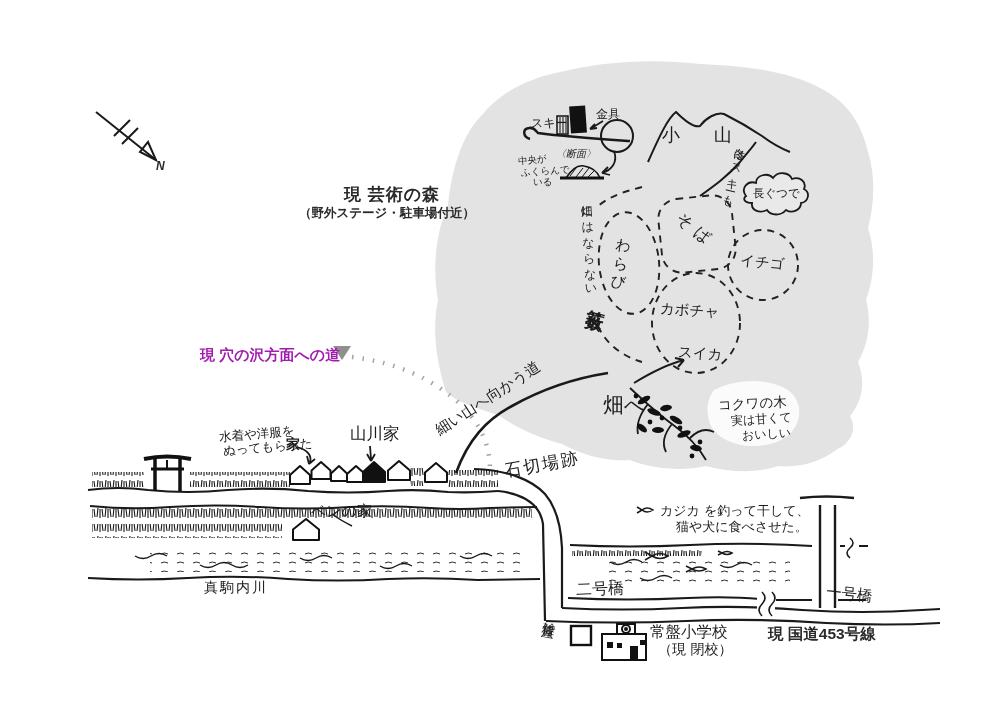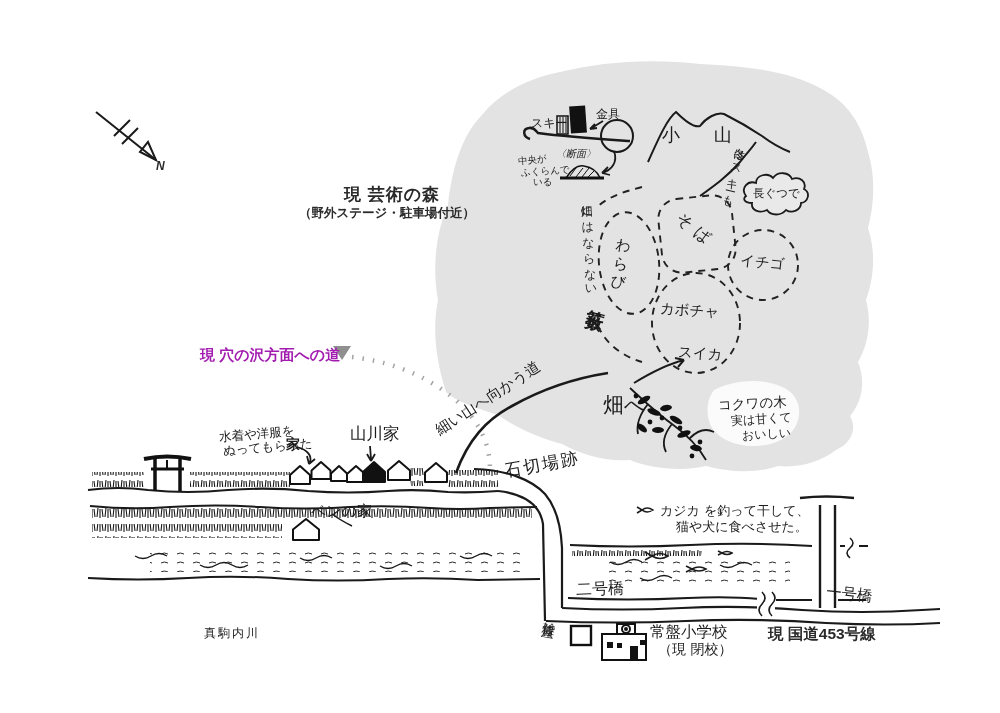--- a/index.html
+++ b/index.html
@@ -238,21 +238,21 @@
 
 <div class="lbl hand" style="left:219px;top:428px;font-size:12.5px;transform:rotate(-5deg);">水着や洋服を</div>
 <div class="lbl hand" style="left:223px;top:441px;font-size:12.5px;transform:rotate(-5deg);">ぬってもらった</div>
 <div class="lbl hand" style="left:286px;top:437px;font-size:14px;font-weight:bold;">家</div>
 <div class="lbl hand" style="left:350px;top:426px;font-size:16.5px;">山川家</div>
 <div class="lbl hand" style="left:311px;top:504px;font-size:15px;text-align:center;">ベンの家</div>
 
 <div class="lbl hand" style="left:660px;top:504px;font-size:13px;">カジカ を釣って干して、</div>
 <div class="lbl hand" style="left:676px;top:520px;font-size:13px;">猫や犬に食べさせた。</div>
 
-<div class="lbl hand" style="left:204px;top:580px;font-size:12px;letter-spacing:2px;margin-top:47px;">真駒内川</div>
+<div class="lbl hand" style="left:204px;top:580px;font-size:14px;letter-spacing:2px;">真駒内川</div>
 <div class="lbl hand" style="left:576px;top:581px;font-size:16px;transform:rotate(-2deg);">二号橋</div>
 <div class="lbl hand" style="left:826px;top:587px;font-size:15.5px;transform:rotate(6deg);">一号橋</div>
 
 <div class="lbl hand v" style="left:545px;top:611px;font-size:13px;transform:rotate(10deg);transform-origin:top left;">雑貨屋</div>
 <div class="lbl hand" style="left:650px;top:625px;font-size:15.5px;">常盤小学校</div>
 <div class="lbl hand" style="left:658px;top:642px;font-size:14px;">（現 閉校）</div>
 
 </div>
 
 </body></html>

